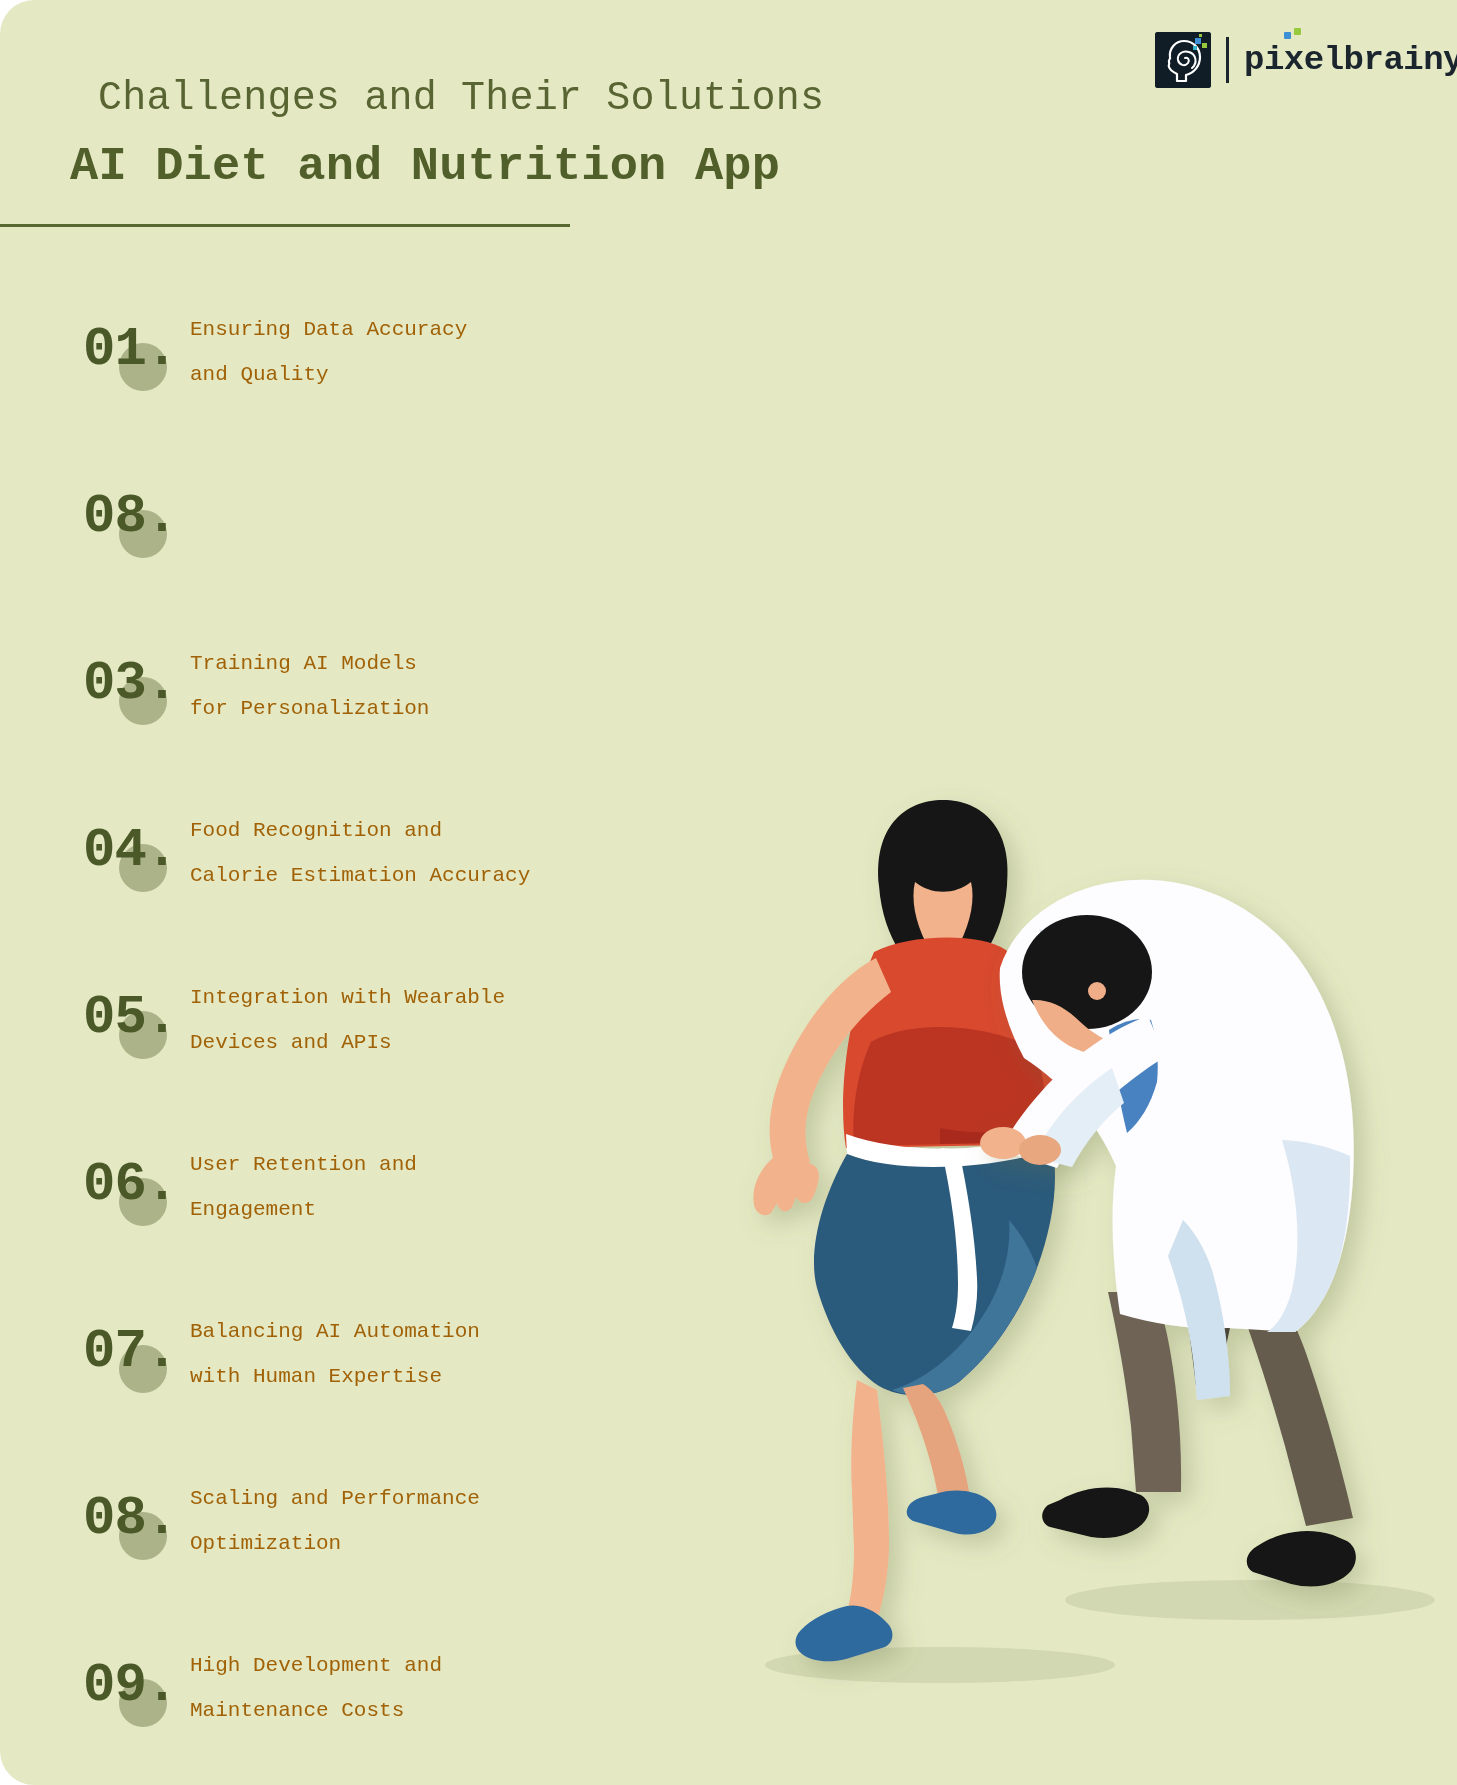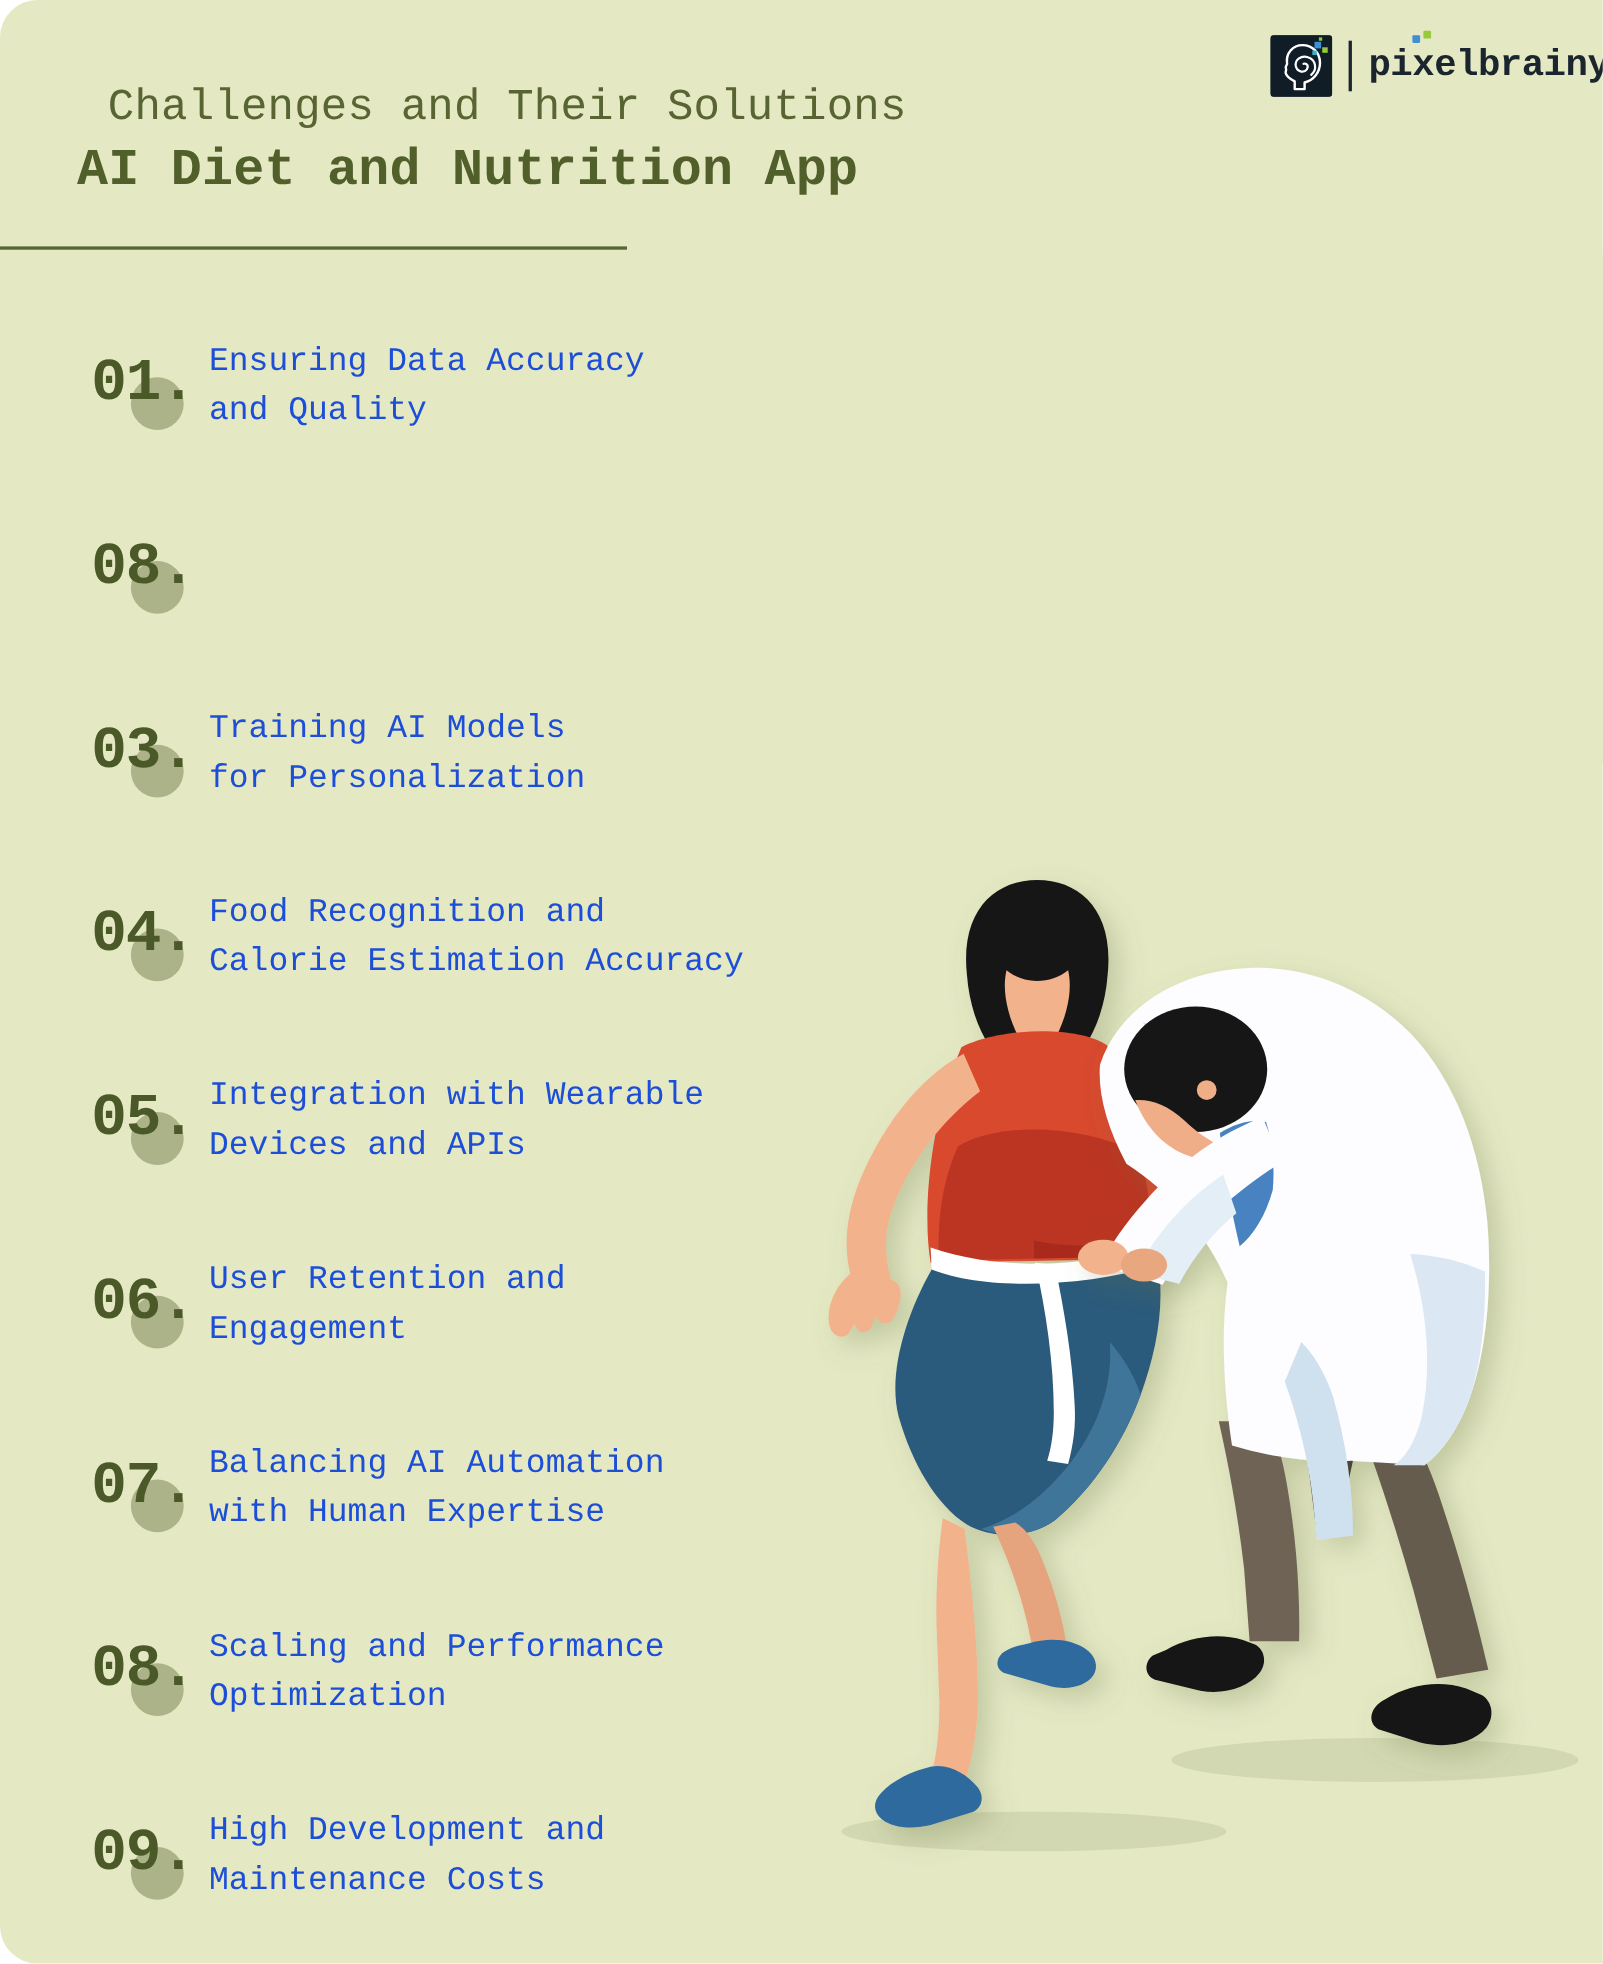--- a/index.html
+++ b/index.html
@@ -19,30 +19,30 @@
   .brand-divider{width:3px;height:46px;background:#1a252e;margin:0 15px;}
   .wordmark{font-weight:bold;font-size:34px;letter-spacing:-0.5px;color:#1a252e;display:flex;align-items:baseline;}
   .x-wrap{position:relative;display:inline-block;}
   .x-dot{position:absolute;width:7px;height:7px;border-radius:1px;}
   .x-dot.blue{left:0px;top:-9px;background:#3d8fd6;}
   .x-dot.green{left:10px;top:-13px;background:#97c93d;}
 
   
   .title{position:absolute;left:70px;top:76px;}
   .title-line1{font-size:40px;color:#586431;letter-spacing:0.2px;margin-left:28px;}
-  .title-line2{font-size:47px;font-weight:bold;color:#515f2a;margin-top:8px;letter-spacing:0.2px;}
+  .title-line2{font-size:47px;font-weight:bold;color:#515f2a;margin-top:19px;letter-spacing:0.2px;}
   .title-underline{position:absolute;left:0;top:224px;width:570px;height:3px;background:#58662f;}
 
   
   .list{position:absolute;left:83px;top:268px;}
   .item{height:167px;display:flex;align-items:center;}
   .numwrap{position:relative;width:107px;height:70px;flex:none;}
   .num-circle{position:absolute;left:36px;top:26px;width:48px;height:48px;border-radius:50%;background:#a7ae82;opacity:.92;}
   .num{position:absolute;left:0;top:0;font-size:54px;line-height:66px;font-weight:bold;color:#4b5929;letter-spacing:-1px;text-align:right;}
-  .item-text{font-size:30px;line-height:45px;color:#1d4ed8;}
+  .item-text{font-size:21px;line-height:45px;color:#a16207;}
 
   
   .illus{position:absolute;left:640px;top:700px;width:820px;height:1085px;}
 </style>
 </head>
 <body>
 
 <div class="canvas">
 
   <div class="brand">

